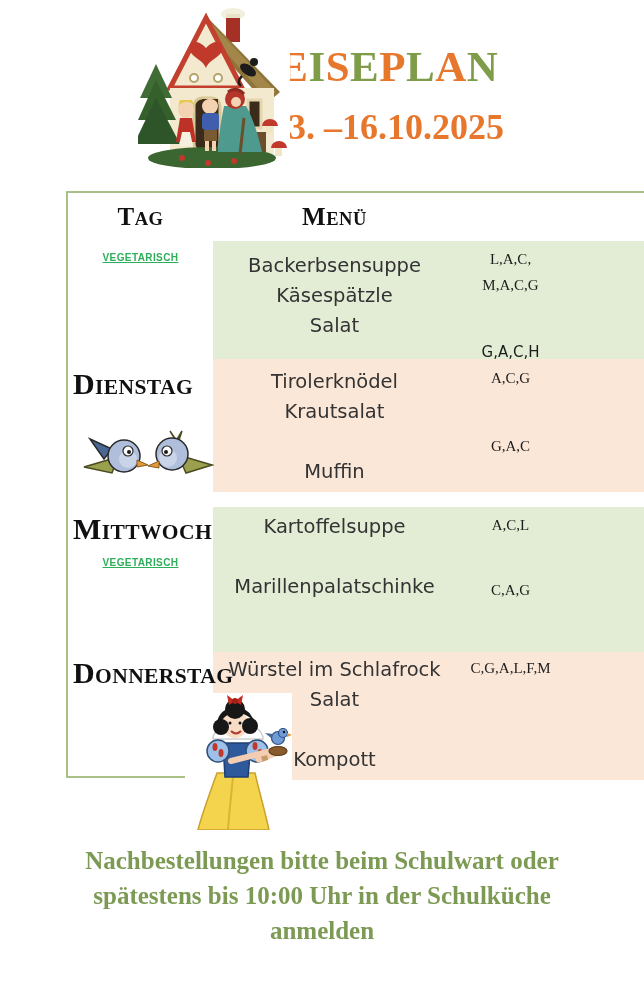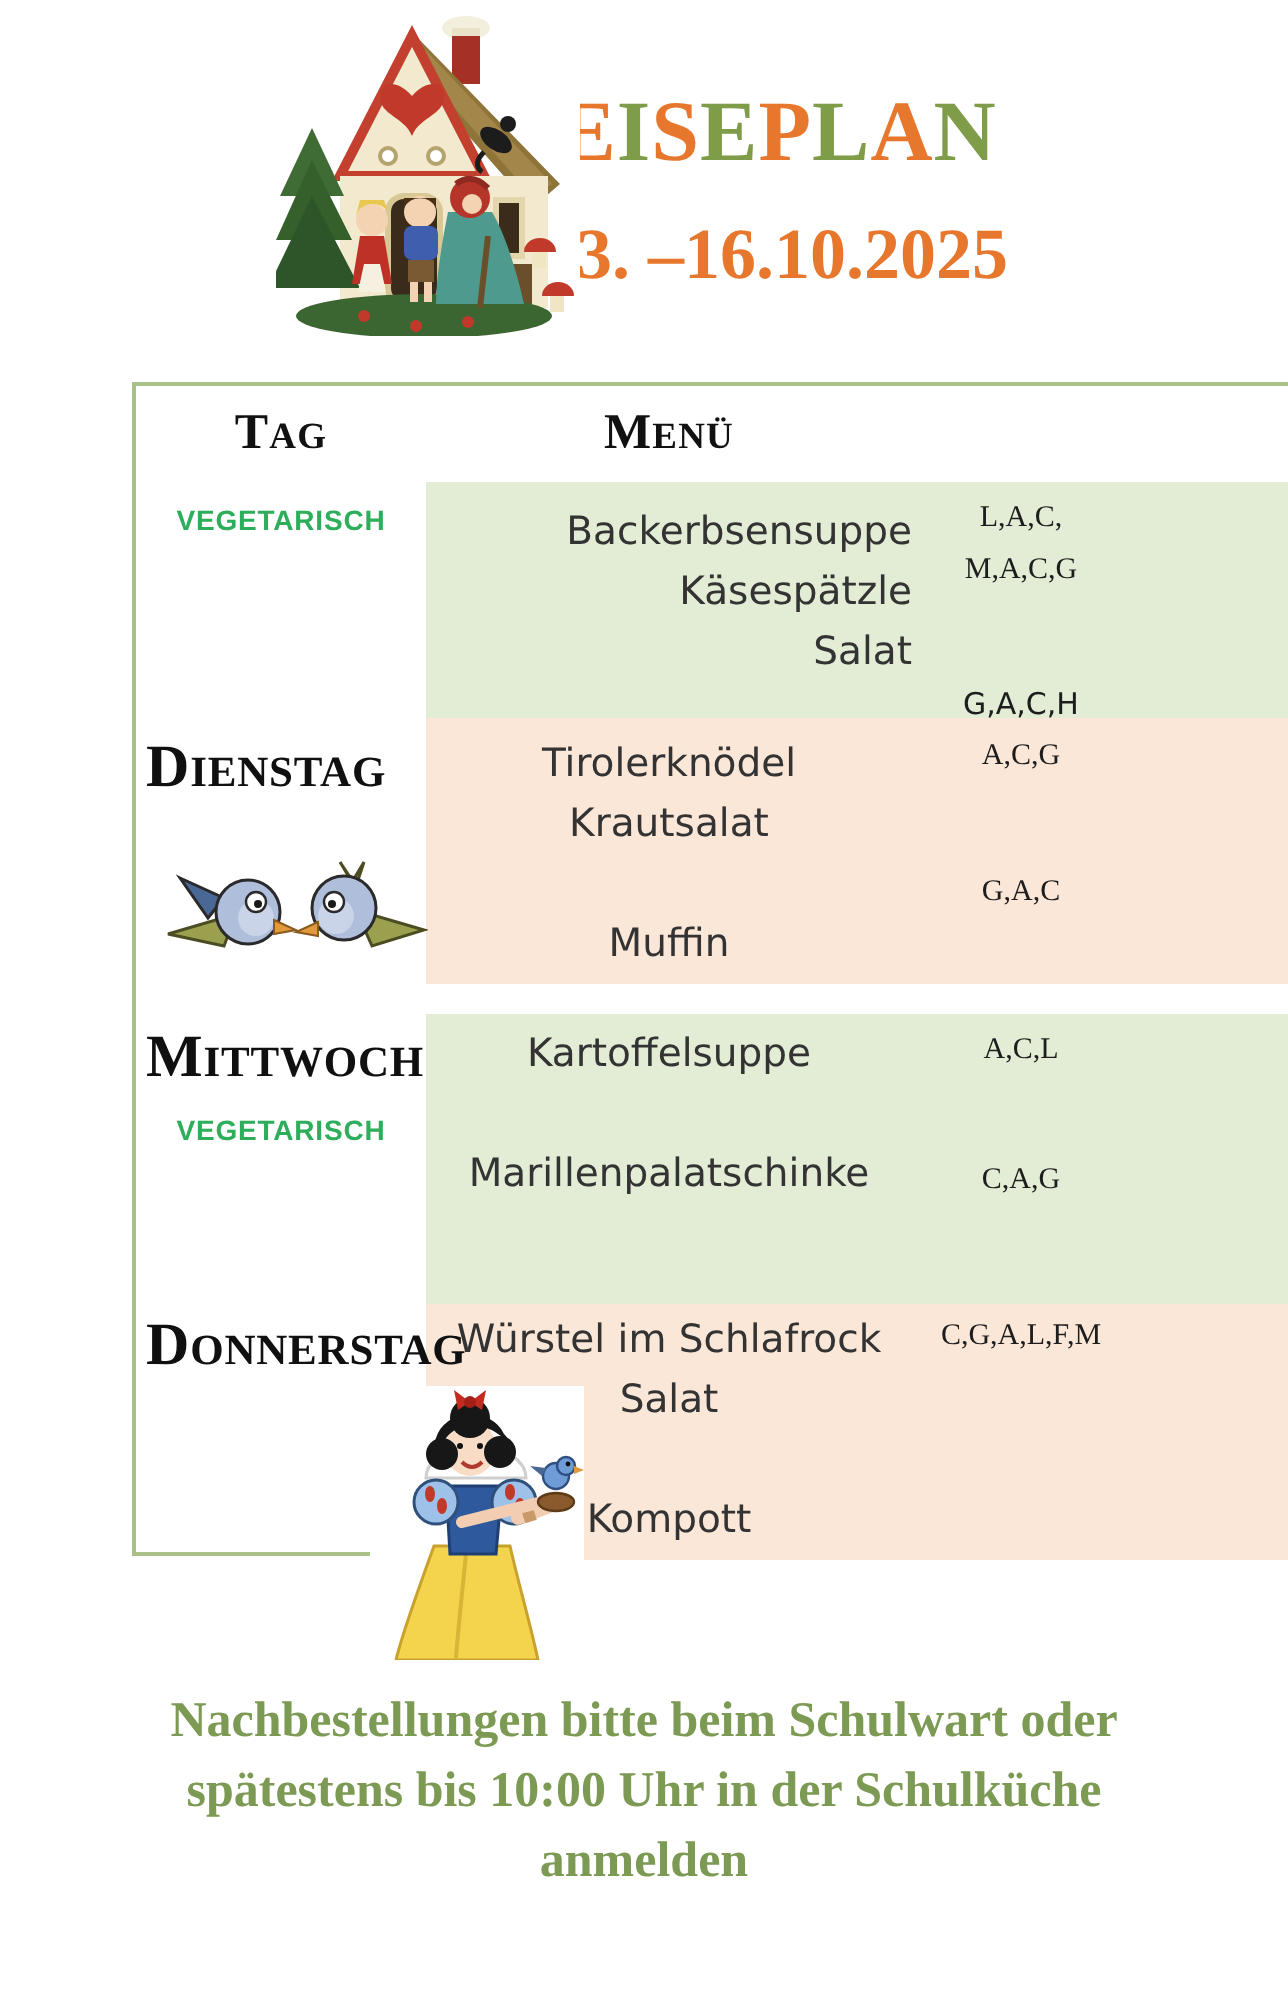--- a/index.html
+++ b/index.html
@@ -46,25 +46,25 @@
   .day-cell{position:absolute;left:0;top:0;width:145px;height:100%;}
   .day-name{font-family:"Liberation Serif",serif;font-weight:bold;font-size:21.5px;
             letter-spacing:.4px;color:#101010;text-transform:uppercase;
             white-space:nowrap;padding-left:5px;position:relative;z-index:2;}
   .day-name::first-letter{font-size:30px;}
   .row-mon .day-name{padding-top:10px;}
   .row-tue .day-name{padding-top:8px;}
   .row-wed .day-name{padding-top:5px;}
   .row-thu .day-name{padding-top:4px;}
   .veg-note{margin-top:11px;text-align:center;font-family:"Liberation Sans",sans-serif;
-            font-weight:bold;font-size:14px;letter-spacing:.4px;color:var(--vegGreen);}
+            font-weight:bold;font-size:10px;letter-spacing:.4px;color:var(--vegGreen);text-decoration:underline;}
 
   .menu-cell{position:absolute;left:145px;width:243px;text-align:center;white-space:pre-line;
              font-family:"DejaVu Sans",sans-serif;font-size:19.5px;line-height:30px;color:#333;}
-  .row-mon .menu-cell{top:10px;text-align:right;}
+  .row-mon .menu-cell{top:10px;}
   .row-tue .menu-cell{top:8px;}
   .row-wed .menu-cell{top:5px;}
   .row-thu .menu-cell{top:3px;}
 
   .allerg{position:absolute;left:388px;width:109px;text-align:center;white-space:pre-line;
           font-family:"Liberation Serif",serif;font-size:15px;line-height:26px;color:#1d1d1d;}
   .allerg-top{top:5px;}
   .row-tue .allerg-top{top:6px;}
   .row-thu .allerg-top{top:3px;white-space:nowrap;}
   .allerg-bottom{font-family:"Liberation Serif",serif;}

